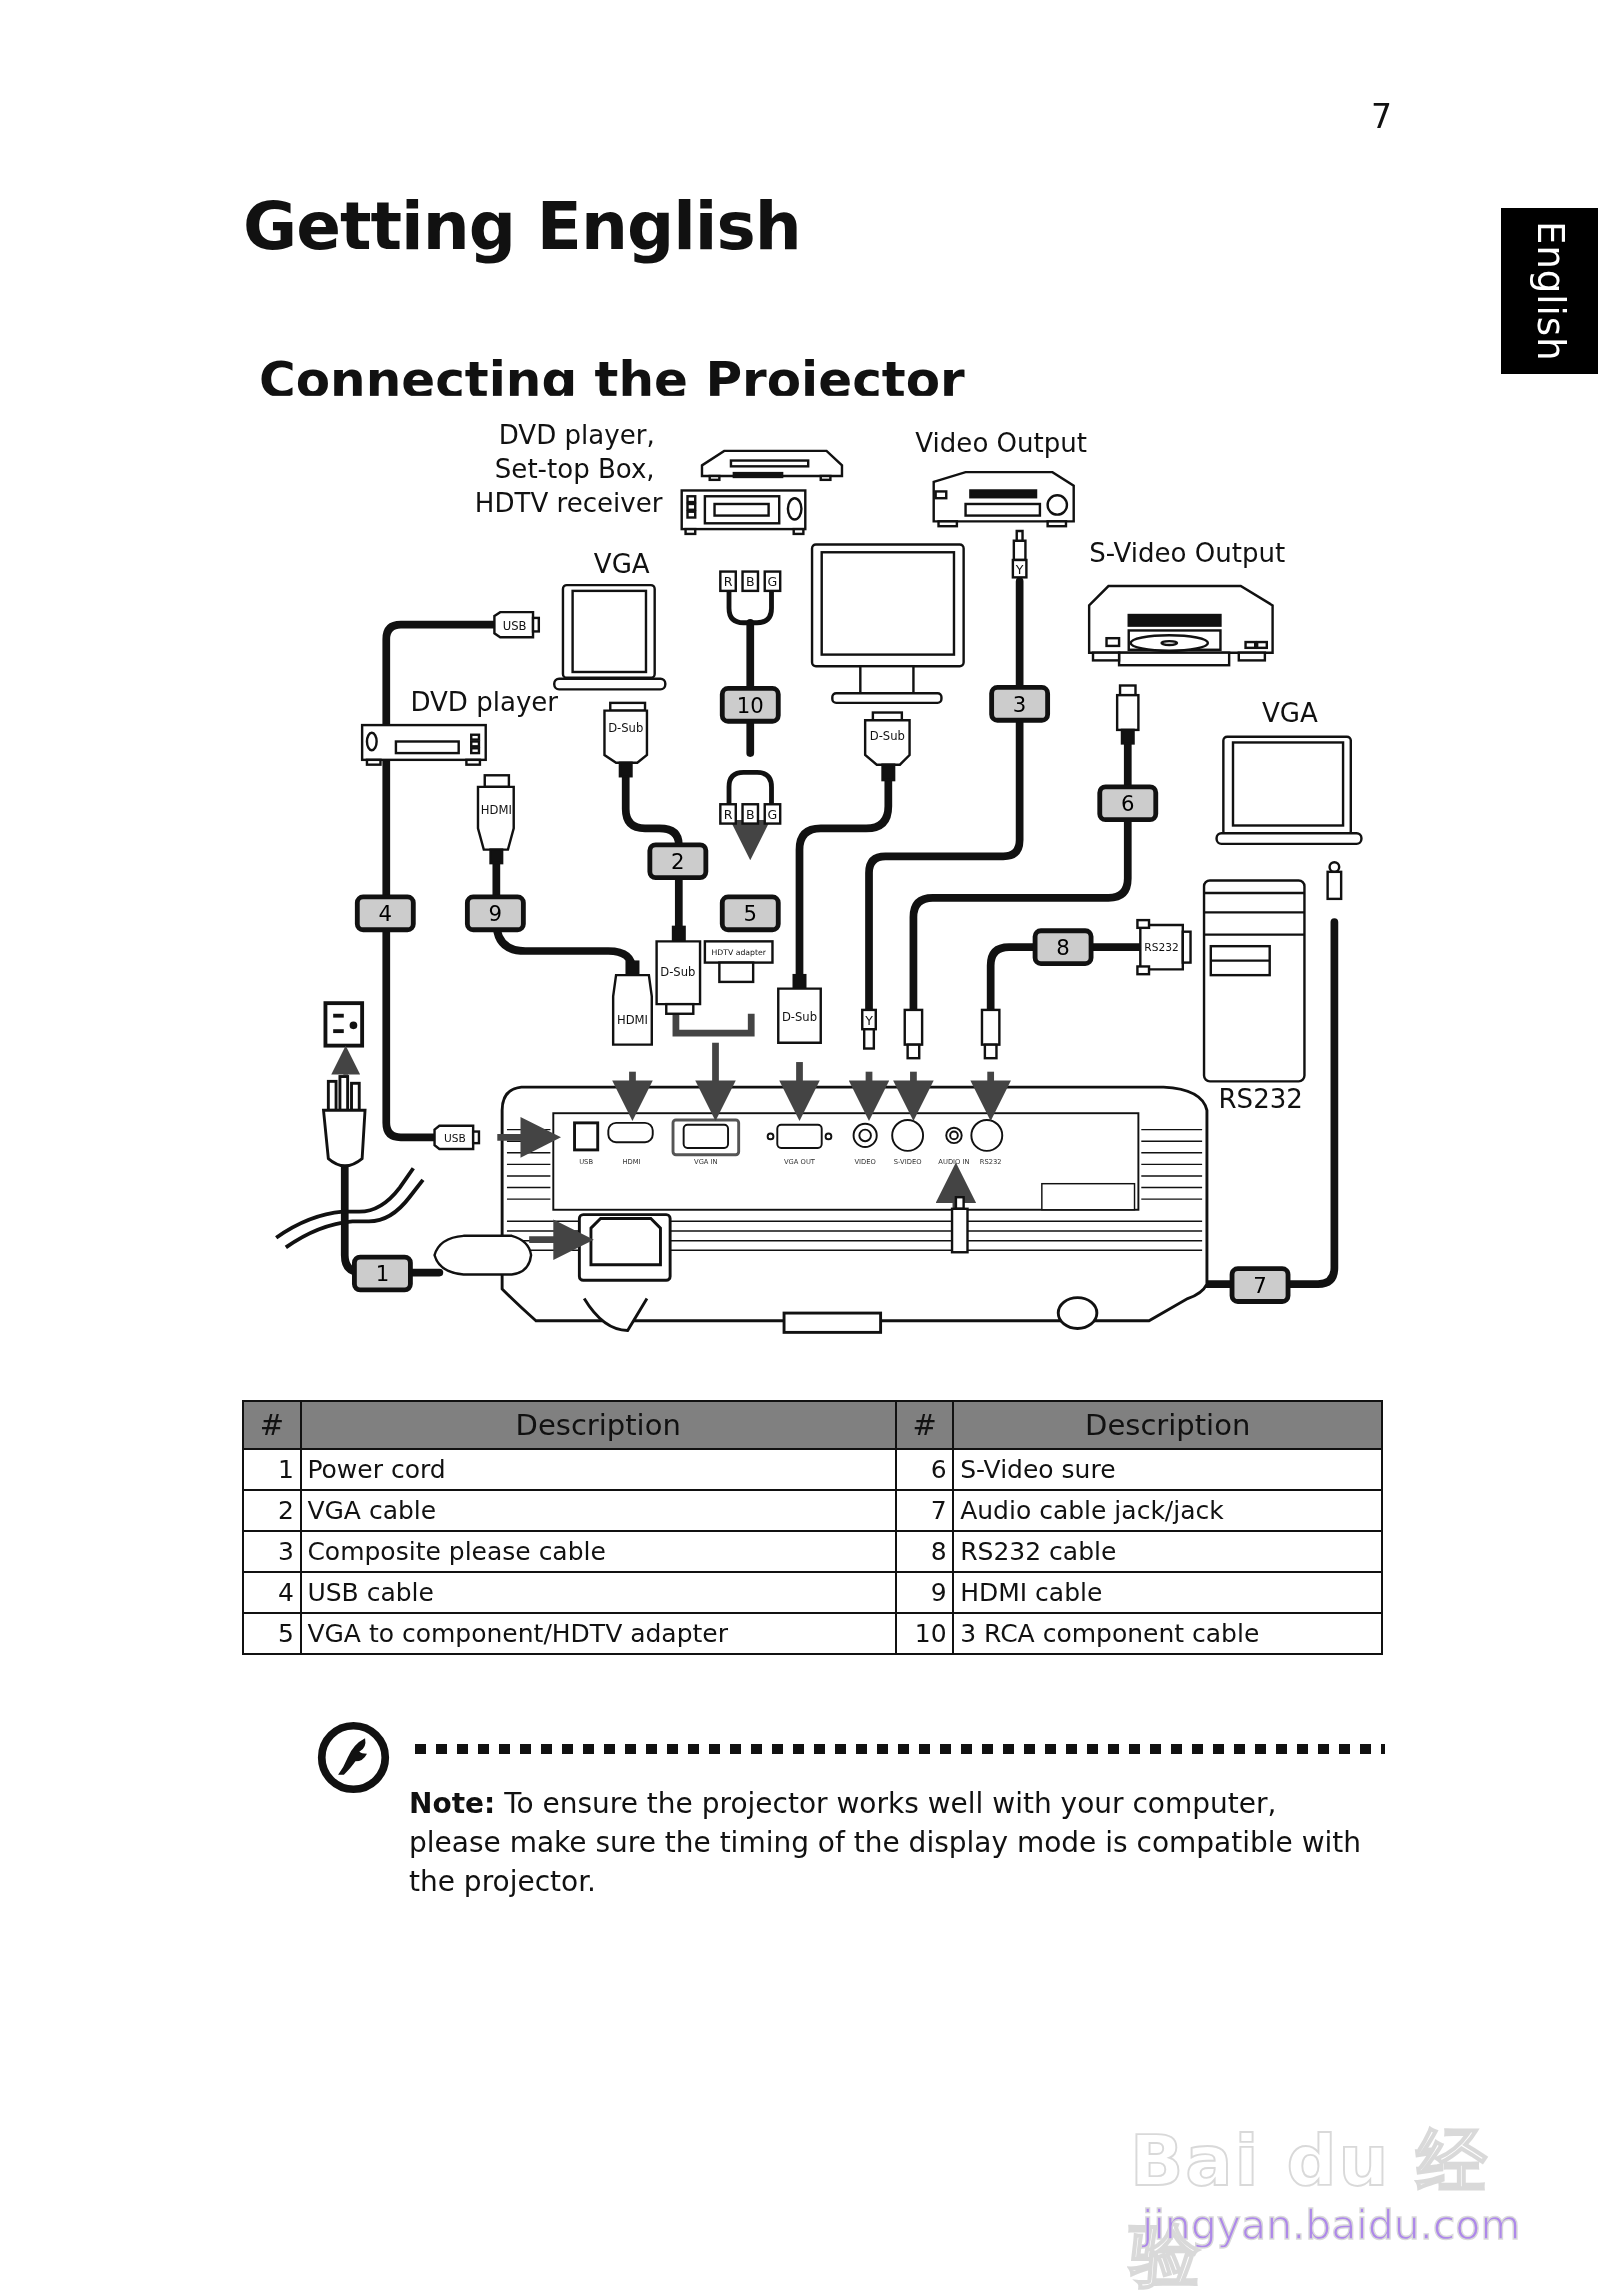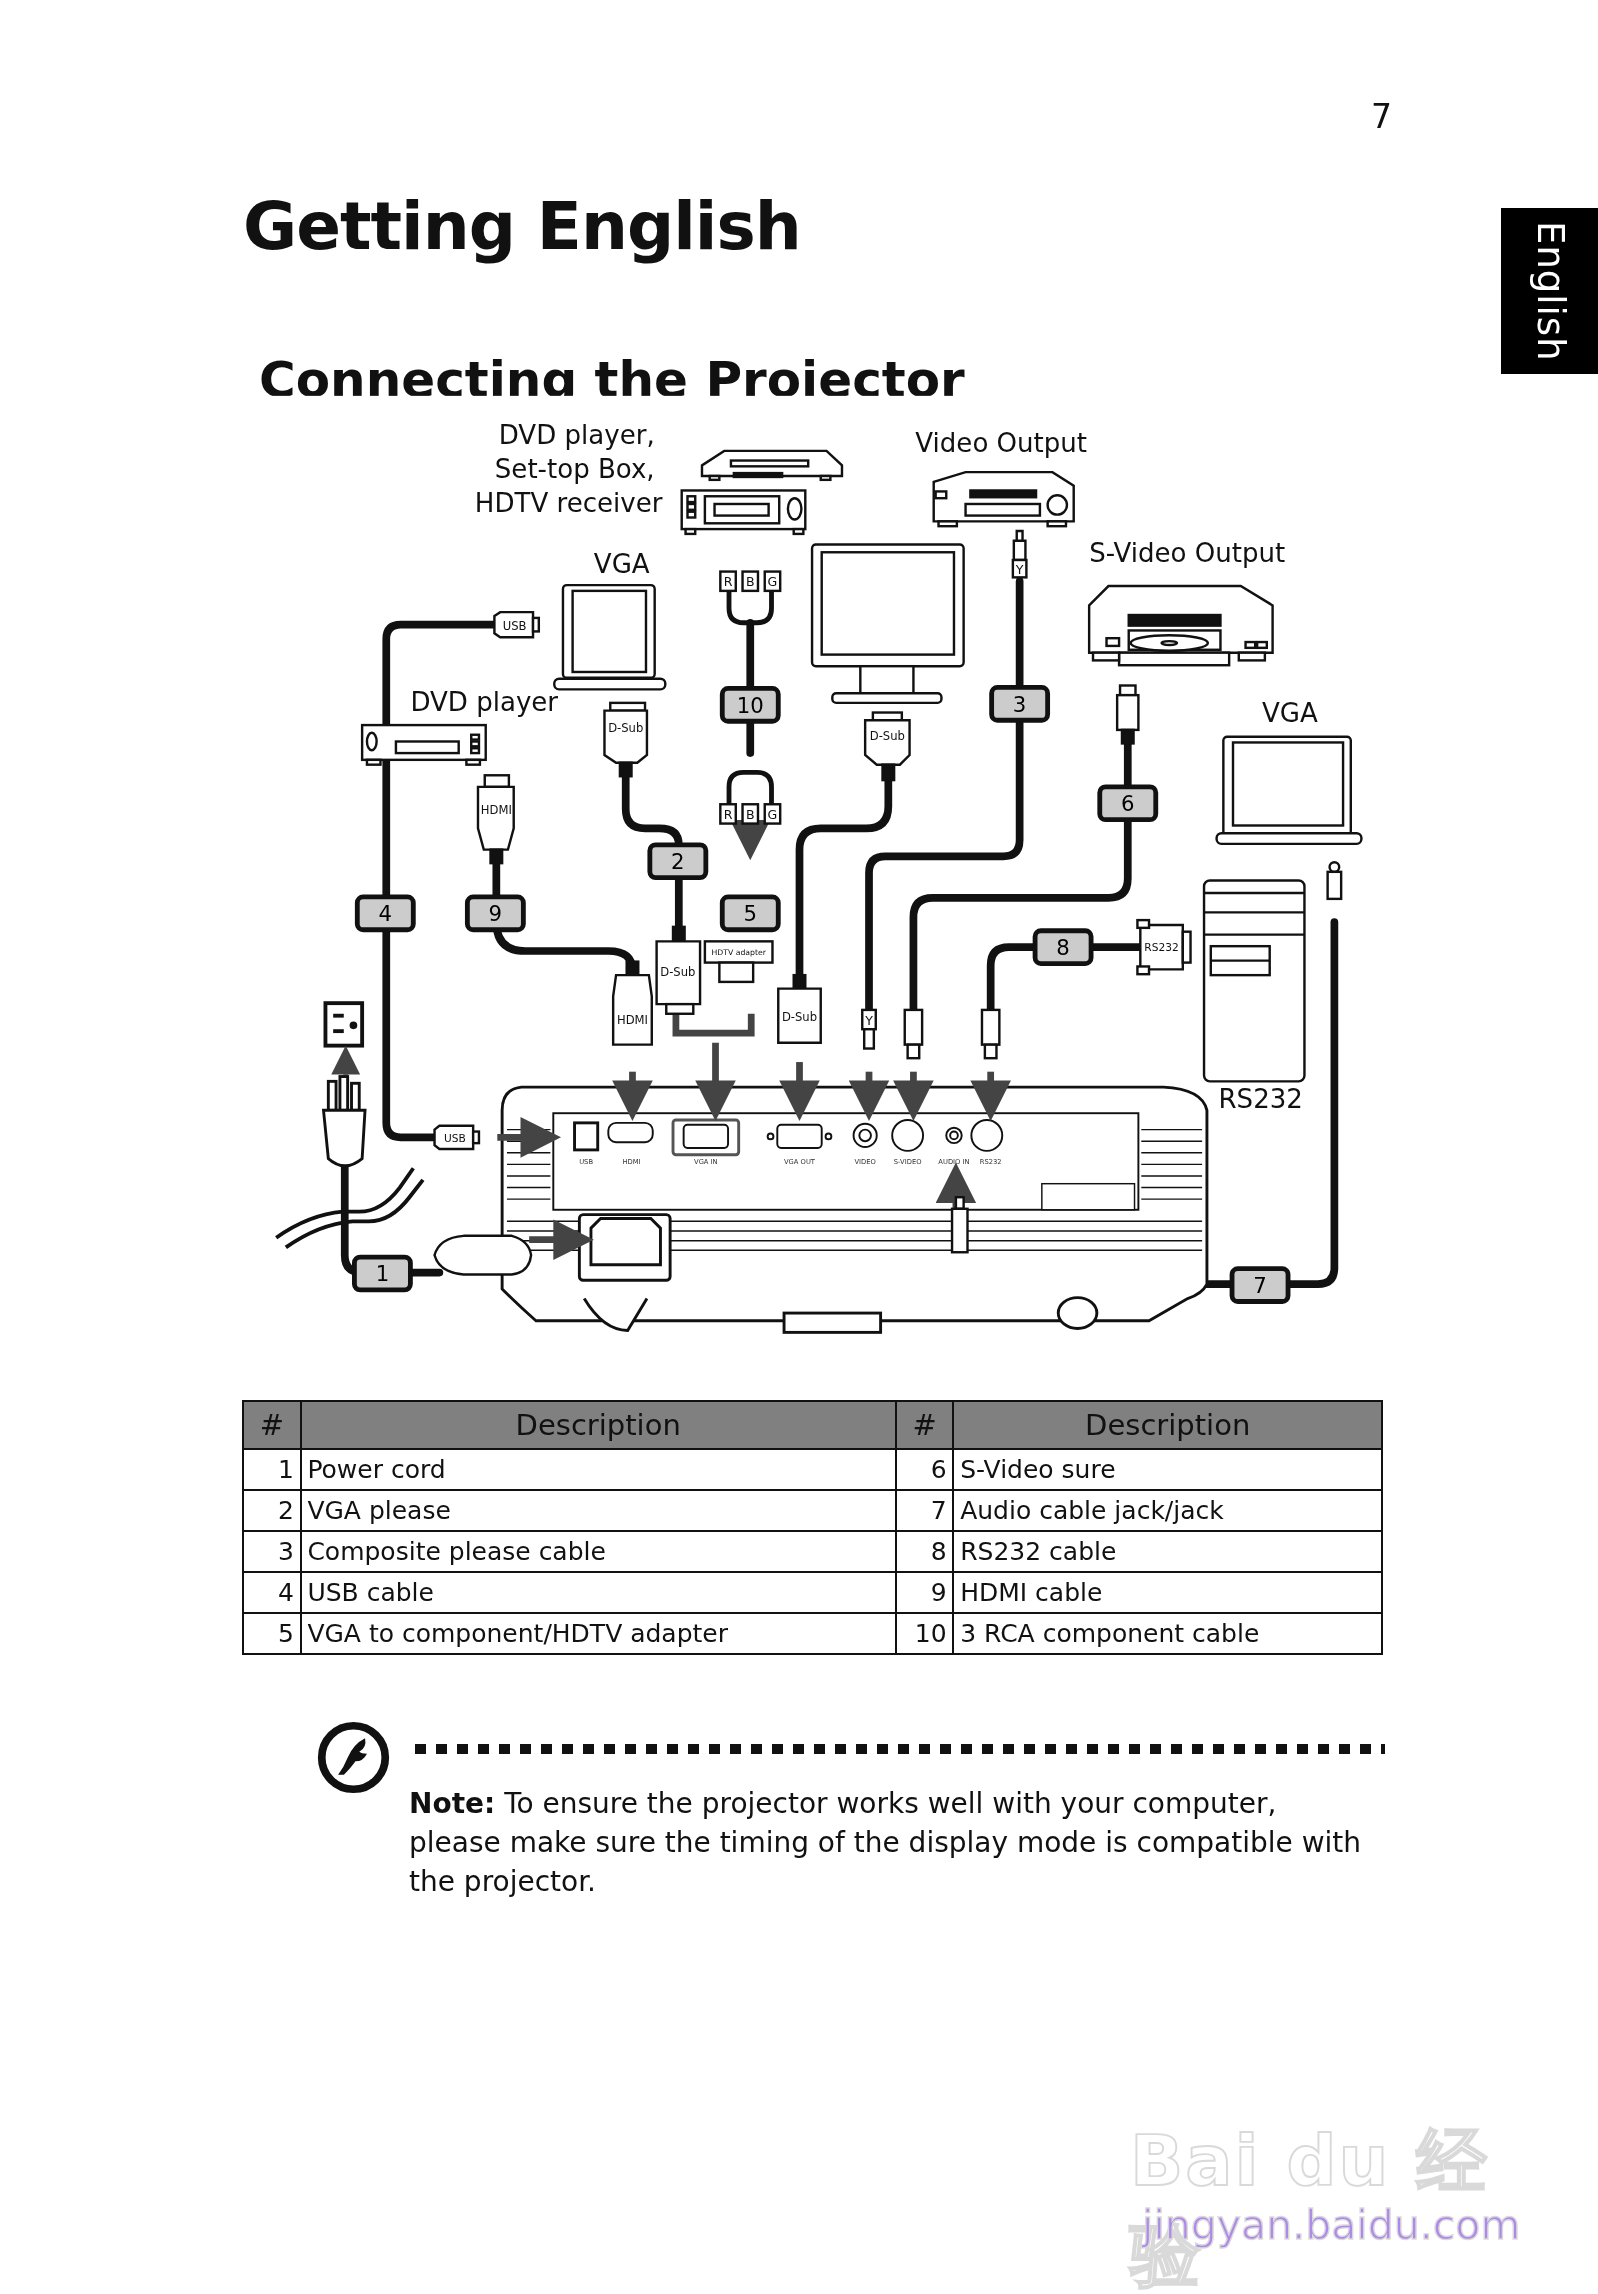--- a/index.html
+++ b/index.html
@@ -464,21 +464,21 @@
   </thead>
   <tbody>
     <tr>
       <td class="num">1</td>
       <td>Power cord</td>
       <td class="num">6</td>
       <td>S-Video sure</td>
     </tr>
     <tr>
       <td class="num">2</td>
-      <td>VGA please</td>
+      <td>VGA cable</td>
       <td class="num">7</td>
       <td>Audio cable jack/jack</td>
     </tr>
     <tr>
       <td class="num">3</td>
       <td>Composite please cable</td>
       <td class="num">8</td>
       <td>RS232 cable</td>
     </tr>
     <tr>

